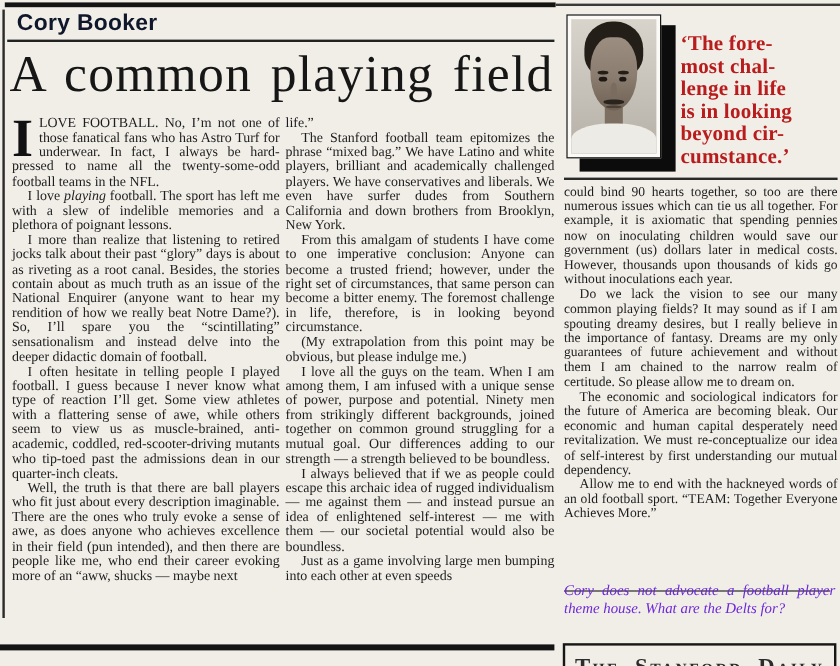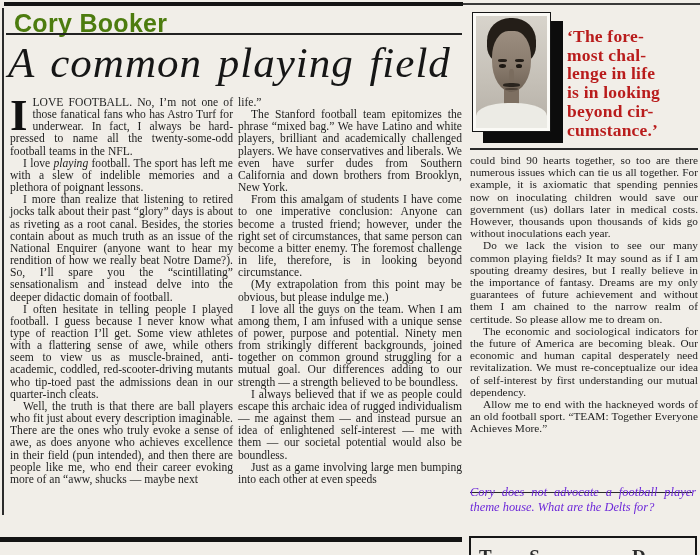--- a/index.html
+++ b/index.html
@@ -8,26 +8,26 @@
     background:#f1eee8;color:#1b1b1b;
     font-family:"Liberation Serif","DejaVu Serif",serif;
   }
   .rule{position:absolute;background:#141414;}
   .rule-top-thick{left:4px;top:2px;width:459px;height:4px;}
   .rule-top-right{left:463px;top:3px;width:237px;height:2px;background:#3a3a3a;}
   .rule-left{left:2px;top:8px;width:2px;height:507px;background:#2b2b2b;}
   .byline{
     position:absolute;left:14px;top:9px;
     font-family:"Liberation Sans","DejaVu Sans",sans-serif;
-    font-weight:bold;font-size:25px;letter-spacing:.3px;color:#4d7c0f;
+    font-weight:bold;font-size:19px;letter-spacing:.3px;color:#0f172a;
   }
   .rule-byline{left:6px;top:33px;width:456px;height:2px;background:#222;}
   .headline{
     position:absolute;left:8px;top:38px;width:456px;
-    font-style:italic;font-size:43px;letter-spacing:1px;word-spacing:4px;
+    font-size:43px;letter-spacing:1px;word-spacing:4px;
     color:#161616;white-space:nowrap;
   }
   .col{position:absolute;top:97px;}
   .col1{left:10px;width:223px;}
   .col2{left:238px;width:224px;}
   .col3{left:470px;top:154px;width:228px;}
   .col p{
     margin:0;text-align:justify;text-indent:13px;
     font-size:11.6px;line-height:12.15px;color:#1d1d1d;
   }

